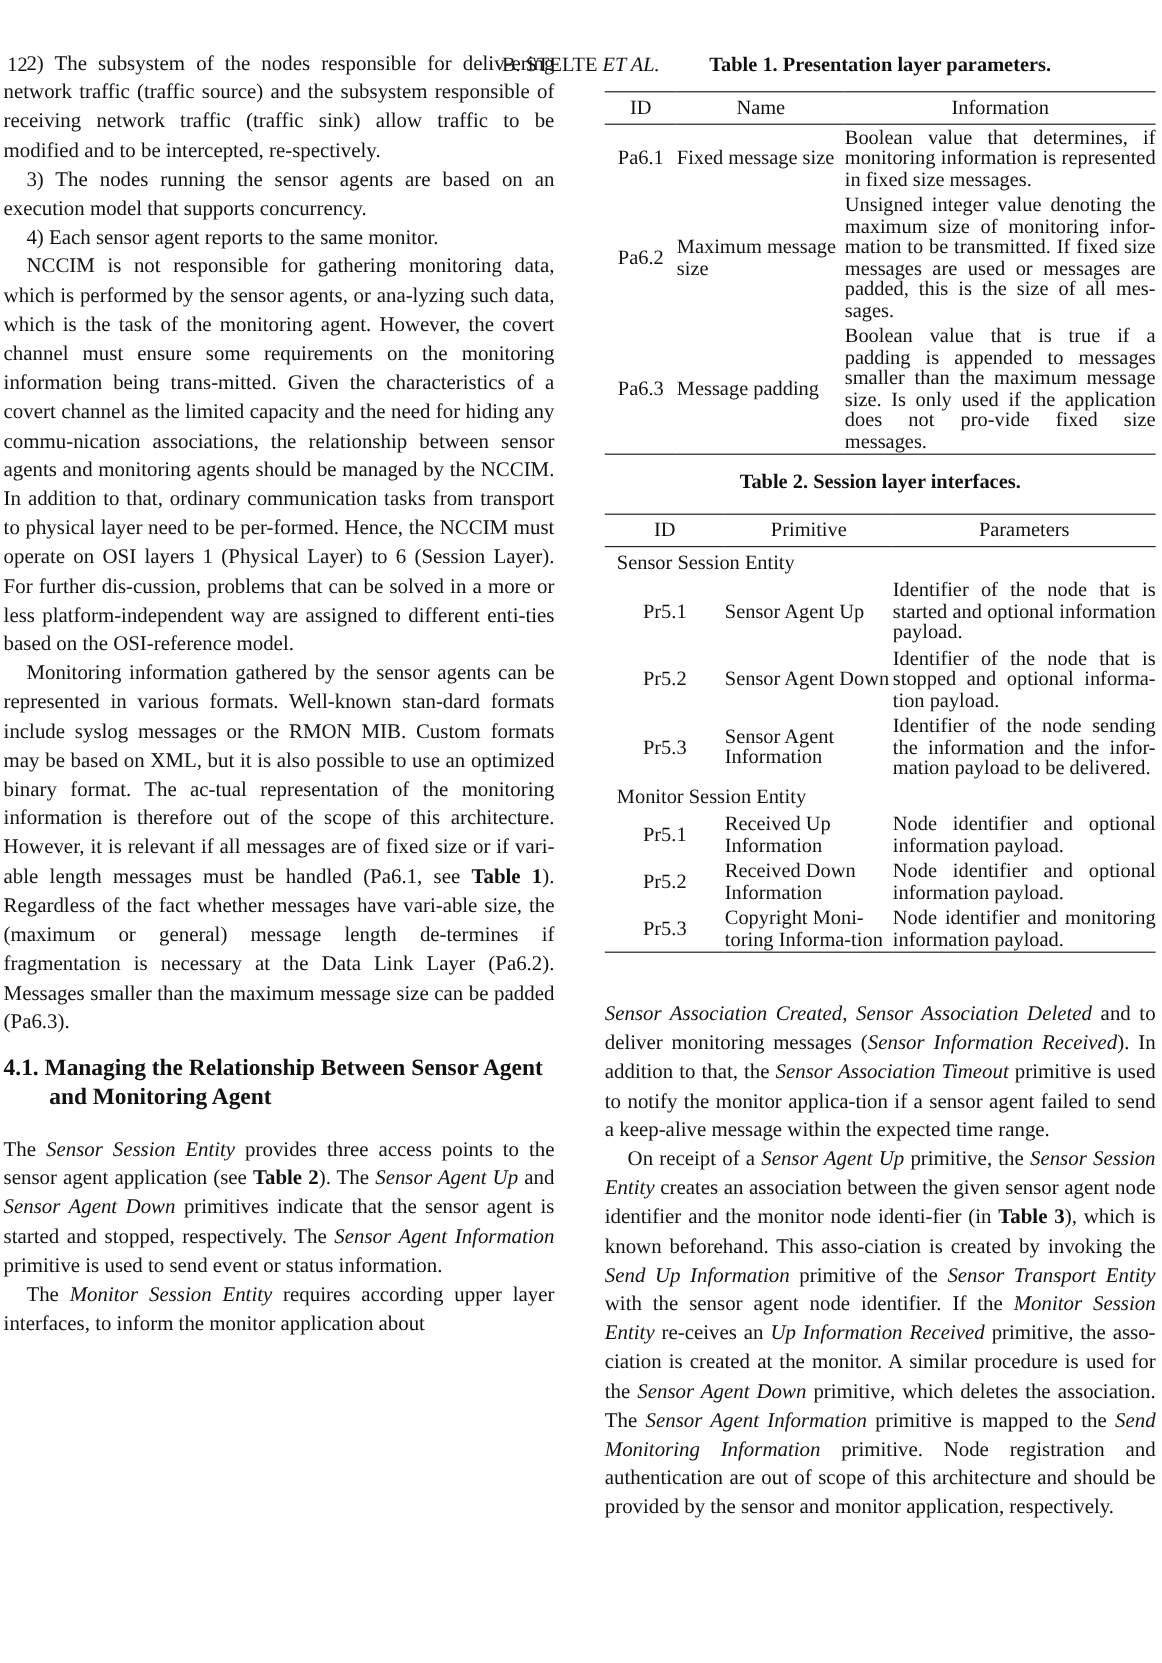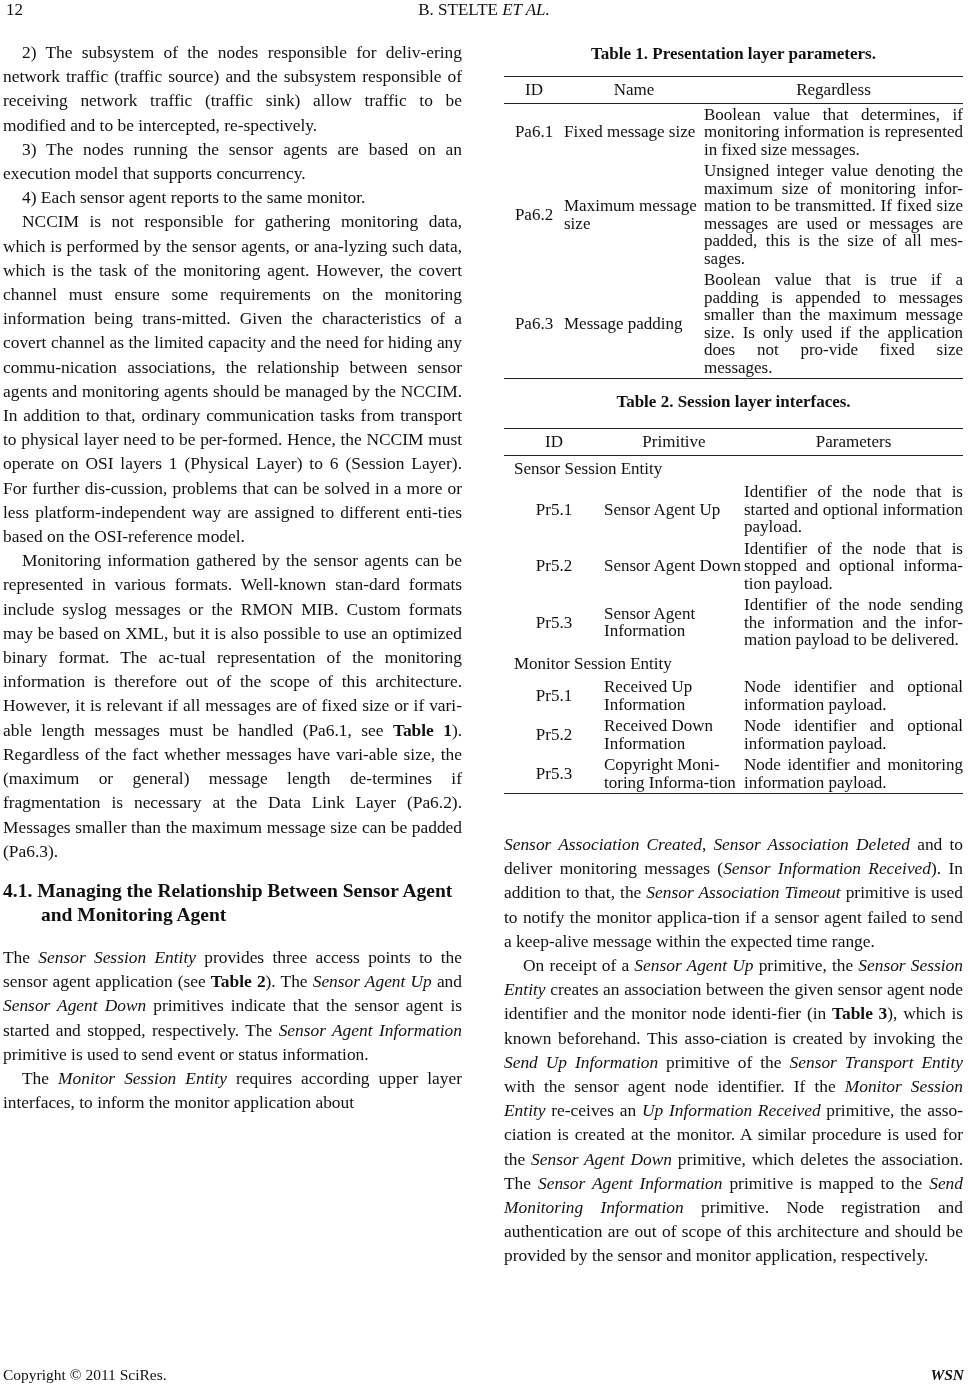--- a/index.html
+++ b/index.html
@@ -1,20 +1,20 @@
 <!DOCTYPE html>
 <html><head>
   <meta charset="utf-8">
   <style>
     html, body { margin: 0; padding: 0; background: #ffffff; }
     body {
       width: 968px; height: 1386px; position: relative; overflow: hidden;
       font-family: "Liberation Serif", "DejaVu Serif", serif; color: #111;
     }
-    .abs { position: absolute; }
+    .abs { position: absolute; margin-top: 44px; }
     .header-page { left: 6px; top: 0px; font-size: 17px; }
     .header-title { left: 0; width: 968px; top: 0px; text-align: center; font-size: 17px; }
     .header-title i { font-style: italic; }
 
     .col { position: absolute; font-size: 17.4px; line-height: 24.2px; text-align: justify; }
     .col-left { left: 3px; width: 459px; top: 40px; }
     .col-right { left: 504px; width: 459px; top: 832px; }
     .col p { margin: 0; }
     .col p.ind { text-indent: 19px; }
     .col i { font-style: italic; }
@@ -76,21 +76,21 @@
 <table class="tbl" id="t1">
   <colgroup>
       <col class="c1">
       <col class="c2">
       <col class="c3">
     </colgroup>
   <thead>
     <tr>
       <th>ID</th>
       <th>Name</th>
-      <th>Regardless</th>
+      <th>Information</th>
     </tr>
   </thead>
   <tbody>
     <tr>
       <td class="id">Pa6.1</td>
       <td>Fixed message size</td>
       <td class="desc">Boolean value that determines, if monitoring information is represented in fixed size messages.</td>
     </tr>
     <tr>
       <td class="id">Pa6.2</td>

